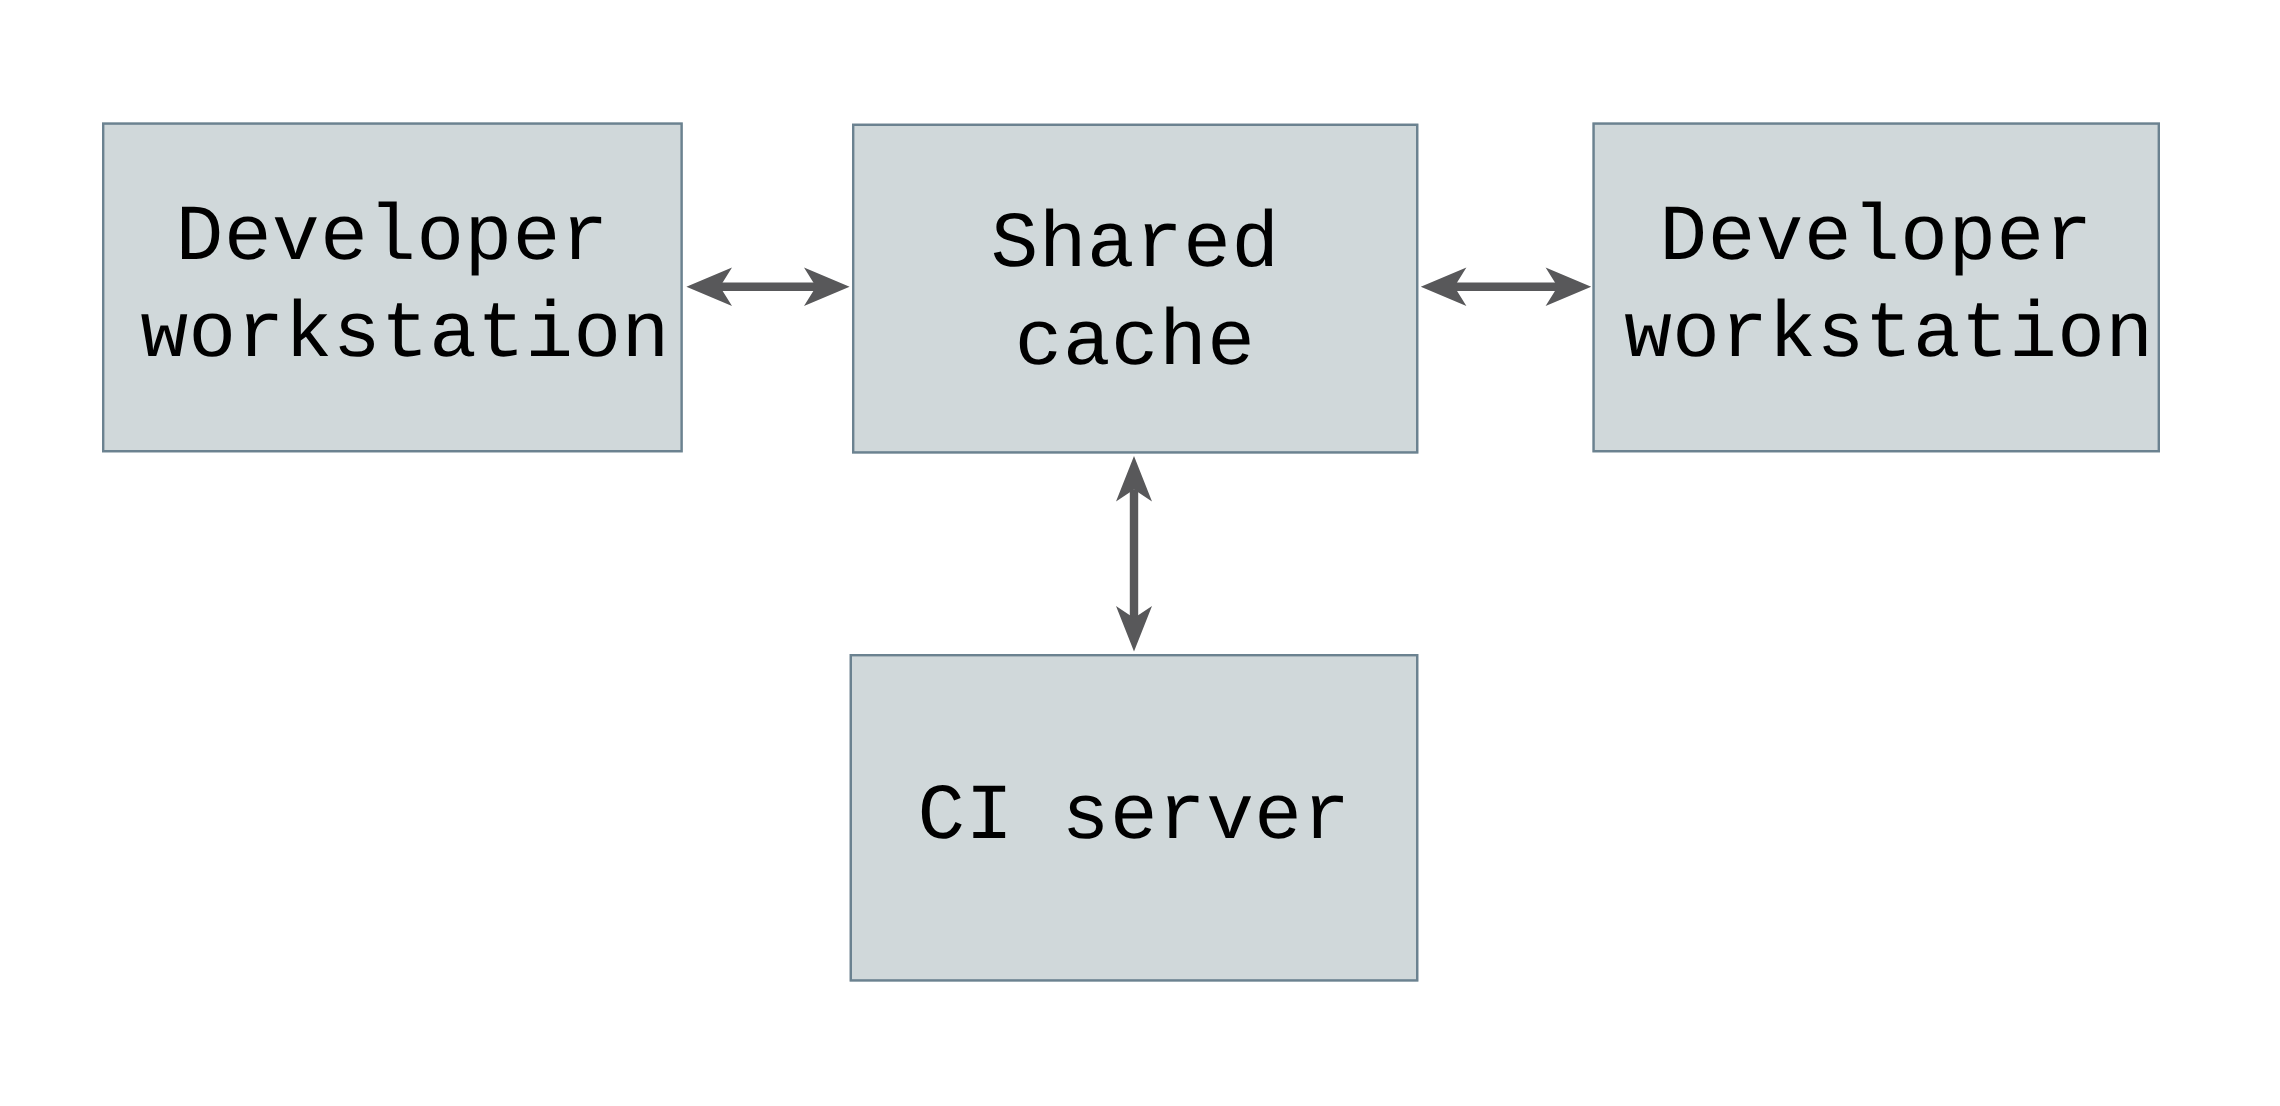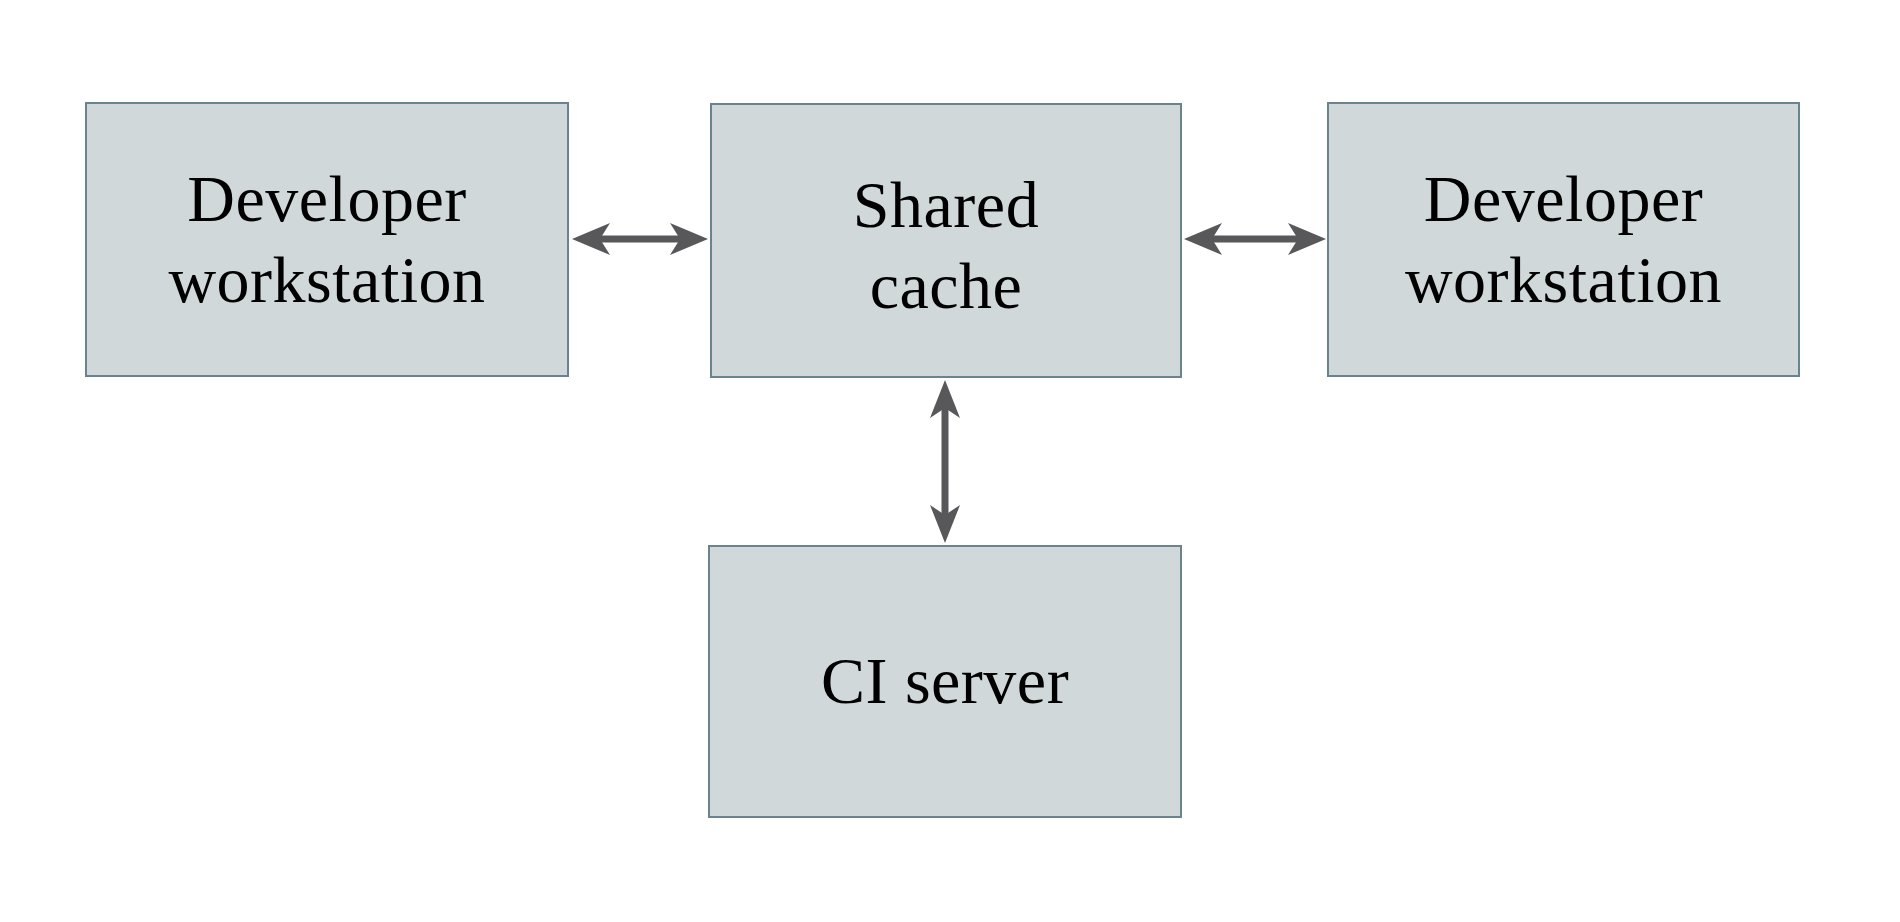--- a/index.html
+++ b/index.html
@@ -7,21 +7,21 @@
     --node-fill:#d0d8da;
     --node-border:#6b8290;
     --arrow:#58585a;
     --text:#000000;
   }
   html,body{margin:0;padding:0;background:var(--background);}
   .canvas{
     position:relative;
     width:1900px;height:846px;
     background:var(--background);
-    font-family:Liberation Serif, serif;
+    font-family:Liberation Mono, monospace;
     overflow:hidden;
   }
   .node{
     position:absolute;
     background:var(--node-fill);
     border:2px solid var(--node-border);
     box-sizing:border-box;
     display:flex;
     align-items:center;
     justify-content:center;

